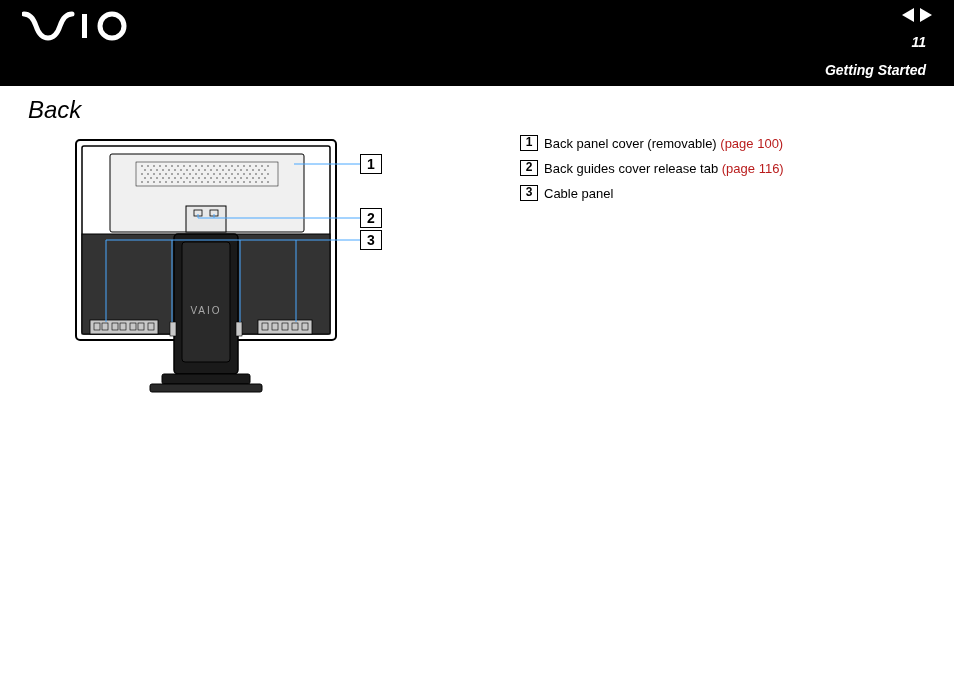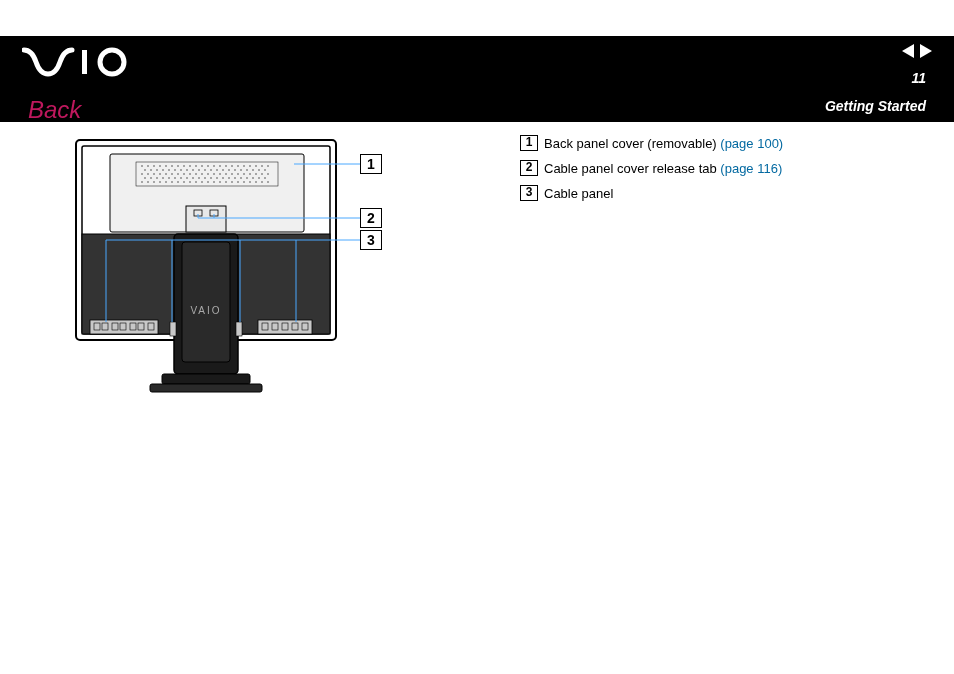--- a/index.html
+++ b/index.html
@@ -8,21 +8,20 @@
       height: 674px;
       font-family: Arial, Helvetica, sans-serif;
       background: #fff;
       position: relative;
     }
     .header-bar {
       width: 100%;
       height: 86px;
       background: #000;
       position: relative;
-      margin-top: 36px;
     }
     .vaio-logo {
       position: absolute;
       top: 10px;
       left: 22px;
       color: #fff;
       font-size: 28px;
       letter-spacing: 4px;
       font-weight: 300;
       font-family: Arial, sans-serif;
@@ -61,21 +60,21 @@
     .section-title {
       position: absolute;
       top: 62px;
       right: 28px;
       color: #fff;
       font-size: 14px;
       font-weight: bold;
       font-style: italic;
     }
     .main-heading {
-      color: #be185d;
+      color: #000000;
       font-size: 24px;
       font-style: italic;
       font-weight: normal;
       position: absolute;
       top: 96px;
       left: 28px;
     }
     .diagram-area {
       position: absolute;
       top: 134px;
@@ -114,21 +113,21 @@
       border: 1.5px solid #000;
       font-size: 12px;
       font-weight: bold;
       display: flex;
       align-items: center;
       justify-content: center;
       flex-shrink: 0;
       margin-top: 1px;
     }
     .legend-text { color: #000; text-align: center; }
-    .legend-link { color: #0369a1; cursor: pointer; text-decoration: none; }
+    .legend-link { color: #b91c1c; cursor: pointer; text-decoration: none; }
   </style>
 </head>
 <body>
 
 <div class="header-bar">
   <div class="vaio-logo">
     <svg width="120" height="32" viewBox="0 0 120 32">
       <path d="M2 4 Q10 4 14 16 Q18 28 26 28 Q34 28 38 16 Q42 4 50 4" stroke="#fff" stroke-width="5" fill="none" stroke-linecap="round"></path>
       <rect x="60" y="4" width="5" height="24" fill="#fff"></rect>
       <circle cx="90" cy="16" r="12" stroke="#fff" stroke-width="5" fill="none"></circle>
@@ -326,21 +325,21 @@
 <div class="legend">
   <div class="legend-row">
     <div class="legend-num">1</div>
     <div>
       <span class="legend-text">Back panel cover (removable) </span><span class="legend-link">(page 100)</span>
     </div>
   </div>
   <div class="legend-row">
     <div class="legend-num">2</div>
     <div>
-      <span class="legend-text">Cable panel cover release tab </span><span class="legend-link">(page 116)</span>
+      <span class="legend-text">Back guides cover release tab </span><span class="legend-link">(page 116)</span>
     </div>
   </div>
   <div class="legend-row">
     <div class="legend-num">3</div>
     <div>
       <span class="legend-text">Cable panel</span><span class="legend-link"></span>
     </div>
   </div>
 </div>
 

